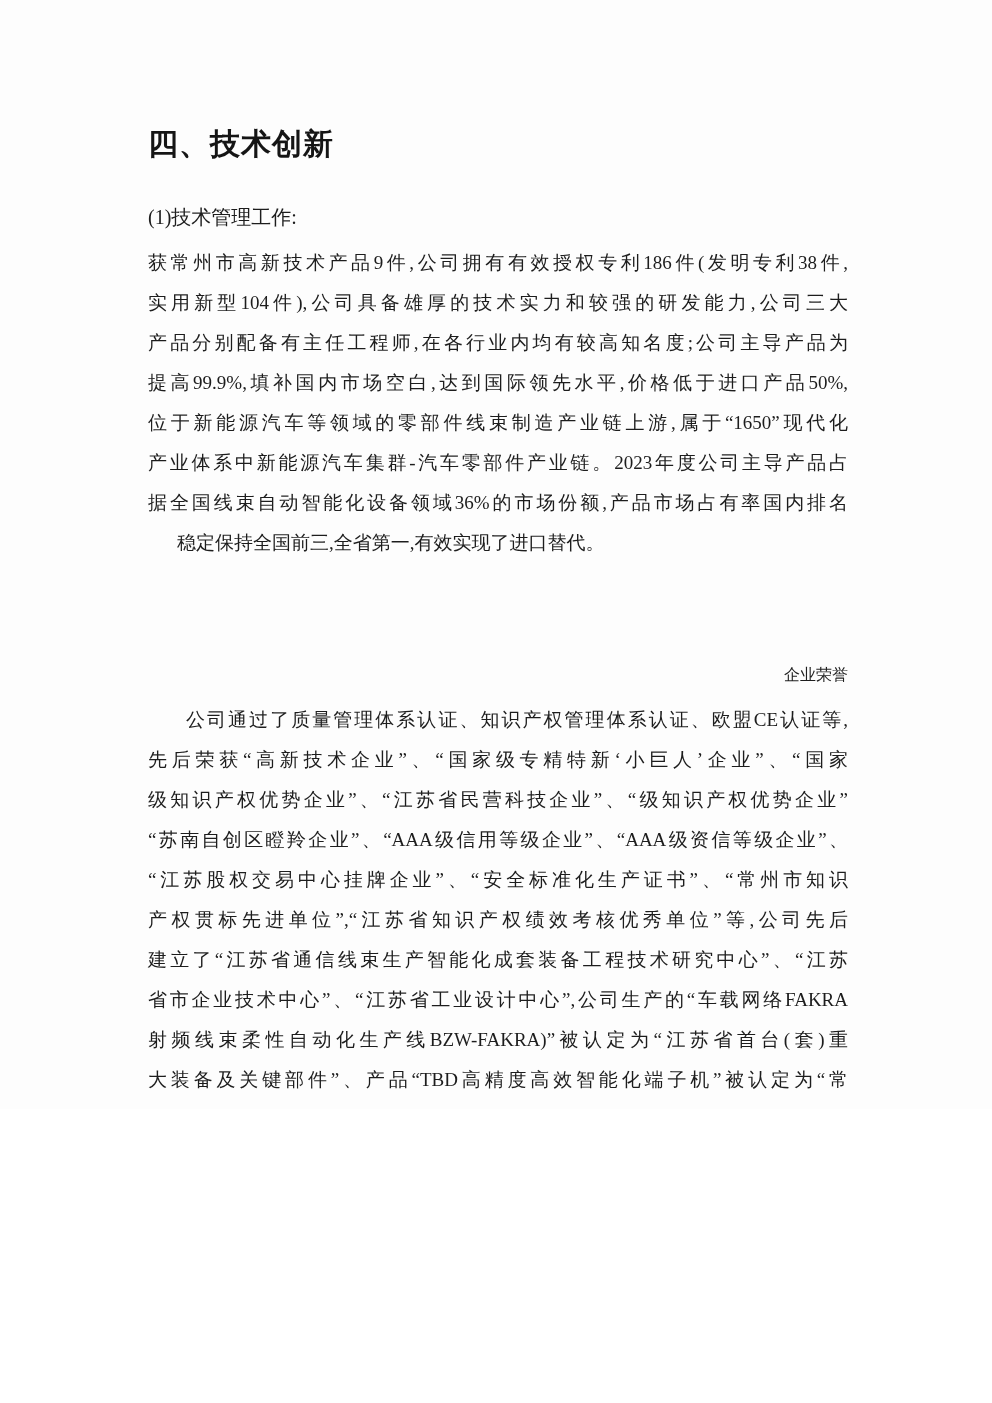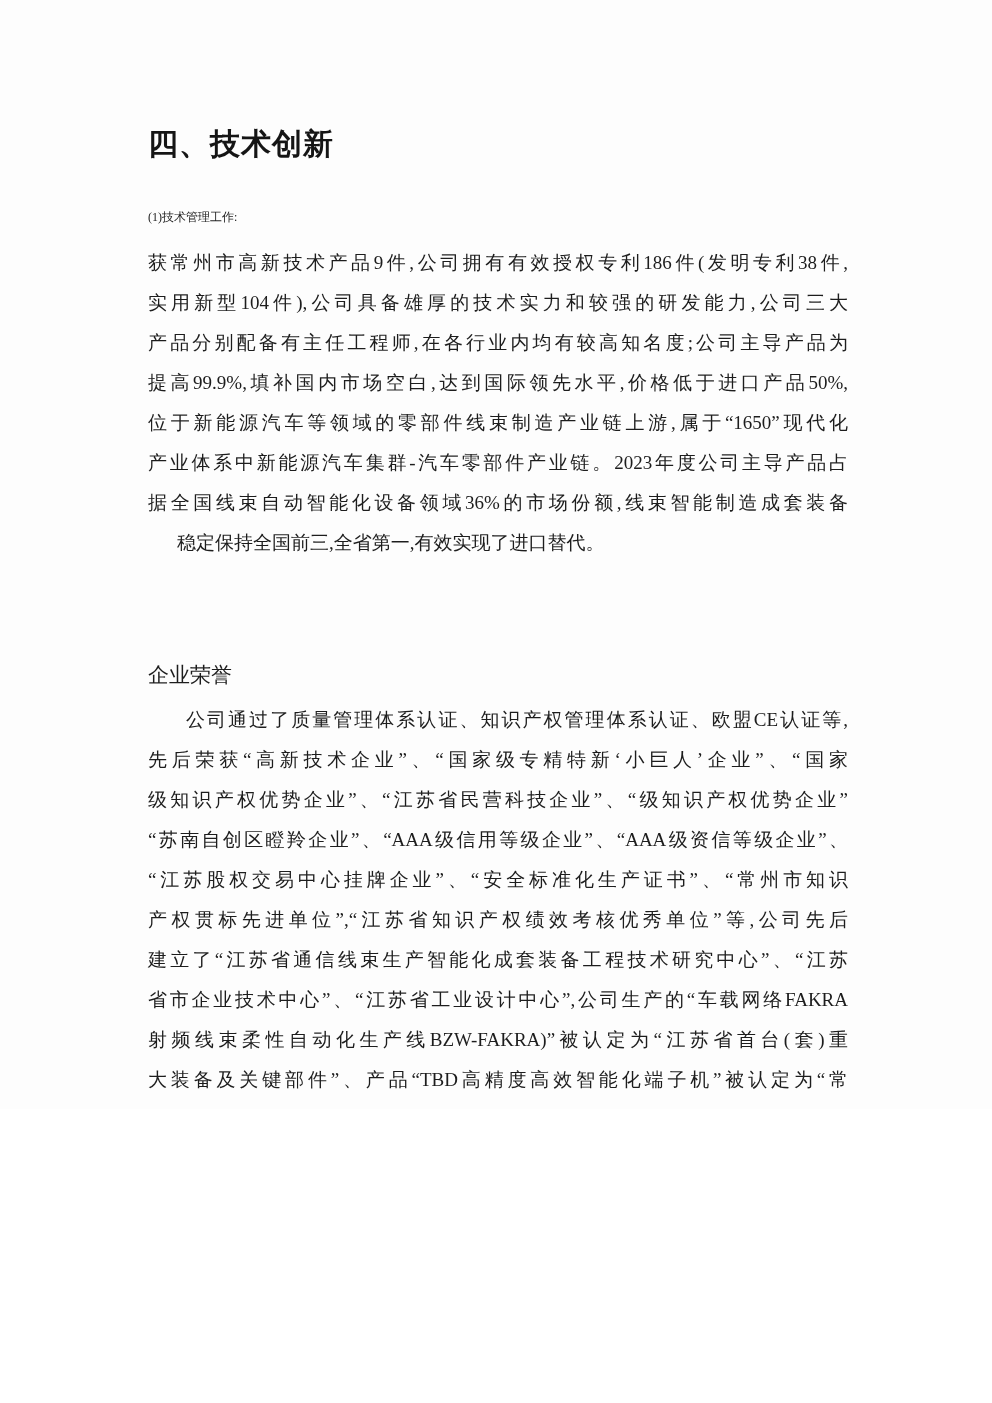--- a/index.html
+++ b/index.html
@@ -26,42 +26,43 @@
     font-size: 30px;
     line-height: 36px;
     letter-spacing: 1px;
     color: #151515;
   }
   .subheading {
     position: absolute;
     left: 148px;
     top: 197px;
     width: 700px;
-    font-size: 12px;
+    font-size: 20px;
     line-height: 40px;
     color: #1d1d1d;
   }
   .para {
     position: absolute;
     left: 148px;
     width: 700px;
     font-size: 19px;
     line-height: 40px;
     color: #1d1d1d;
   }
   #para1 { top: 243px; }
   #para2 { top: 700px; }
   .section-title {
     position: absolute;
     left: 148px;
     top: 655px;
     width: 700px;
-    font-size: 21px;
+    font-size: 16px;
     line-height: 40px;
     color: #1d1d1d;
+    text-align: right;
   }
   .line {
     text-align: justify;
     text-align-last: justify;
   }
   .line.first {
     text-indent: 2em;
   }
   .line.last {
     text-align-last: left;
@@ -76,21 +77,21 @@
 
   <div class="subheading">(1)技术管理工作:</div>
 
   <div class="para" id="para1">
       <div class="line">获常州市高新技术产品9件,公司拥有有效授权专利186件(发明专利38件,</div>
       <div class="line">实用新型104件),公司具备雄厚的技术实力和较强的研发能力,公司三大</div>
       <div class="line">产品分别配备有主任工程师,在各行业内均有较高知名度;公司主导产品为</div>
       <div class="line">提高99.9%,填补国内市场空白,达到国际领先水平,价格低于进口产品50%,</div>
       <div class="line">位于新能源汽车等领域的零部件线束制造产业链上游,属于“1650”现代化</div>
       <div class="line">产业体系中新能源汽车集群-汽车零部件产业链。2023年度公司主导产品占</div>
-      <div class="line">据全国线束自动智能化设备领域36%的市场份额,线束智能制造成套装备</div>
+      <div class="line">据全国线束自动智能化设备领域36%的市场份额,产品市场占有率国内排名</div>
       <div class="line last">稳定保持全国前三,全省第一,有效实现了进口替代。</div>
     </div>
 
   <div class="section-title">企业荣誉</div>
 
   <div class="para" id="para2">
       <div class="line first">公司通过了质量管理体系认证、知识产权管理体系认证、欧盟CE认证等,</div>
       <div class="line">先后荣获“高新技术企业”、“国家级专精特新‘小巨人’企业”、“国家</div>
       <div class="line">级知识产权优势企业”、“江苏省民营科技企业”、“级知识产权优势企业”</div>
       <div class="line">“苏南自创区瞪羚企业”、“AAA级信用等级企业”、“AAA级资信等级企业”、</div>

